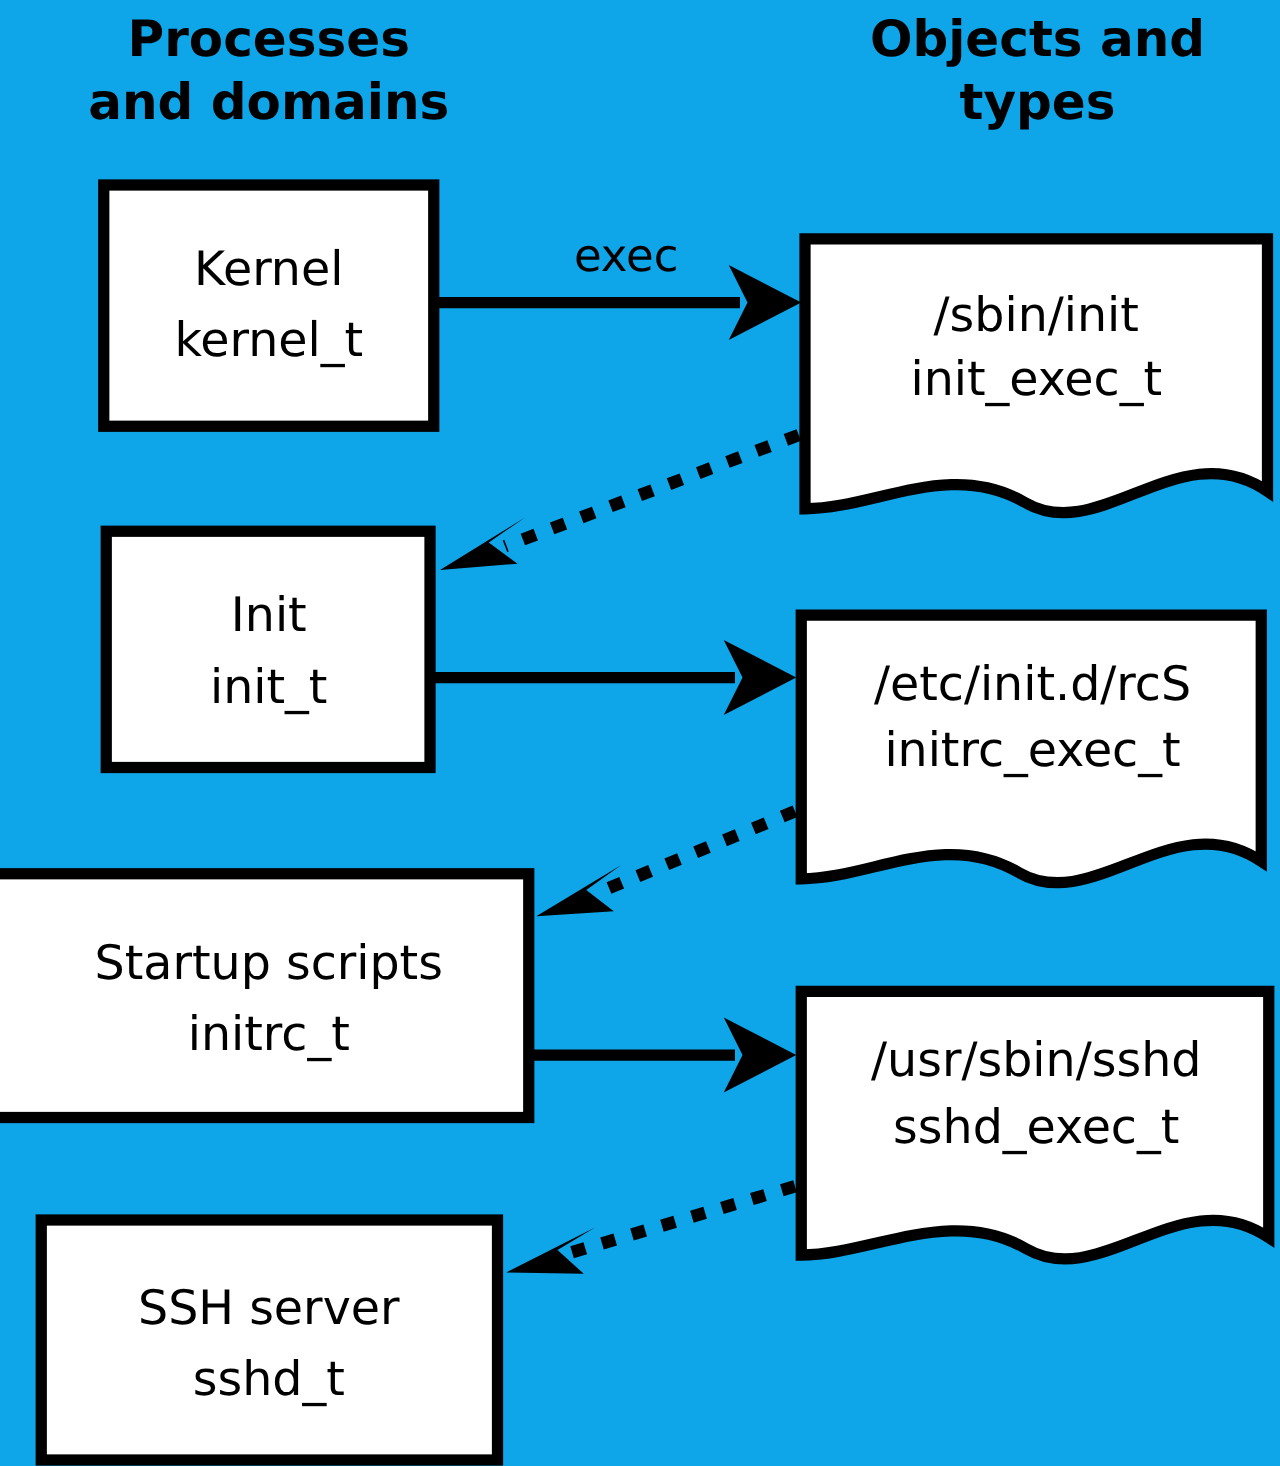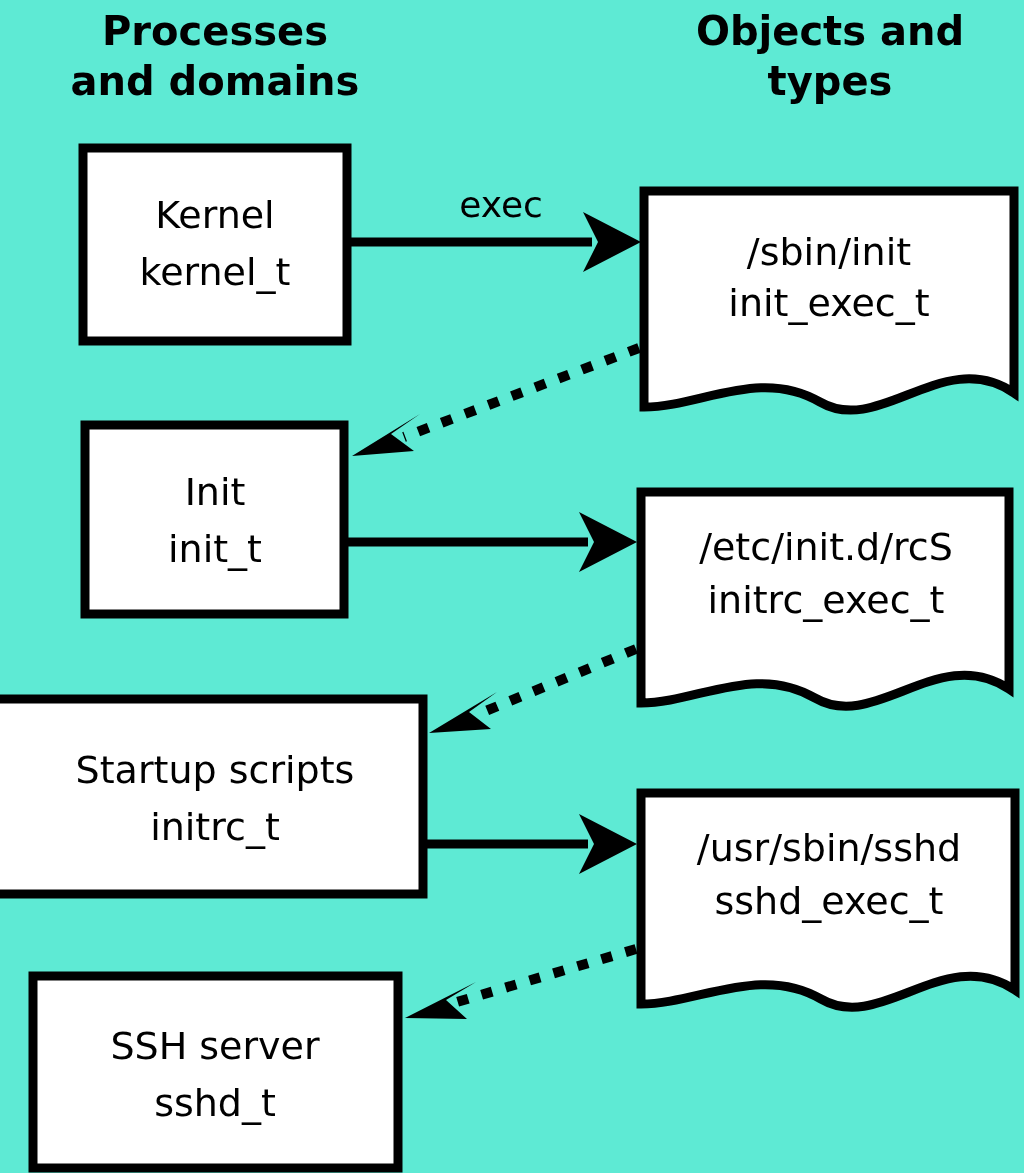--- a/index.html
+++ b/index.html
@@ -10,21 +10,21 @@
   body {
     width: 1024px;
     height: 1173px;
     overflow: hidden;
     font-family: "DejaVu Sans", sans-serif;
   }
   #diagram-root {
     position: relative;
     width: 1024px;
     height: 1173px;
-    background: #5eead4;
+    background: #0ea5e9;
   }
   svg#diagram-svg {
     display: block;
     width: 1024px;
     height: 1173px;
   }
   .col-title {
     font-family: "DejaVu Sans", sans-serif;
     font-weight: bold;
     font-size: 40px;

